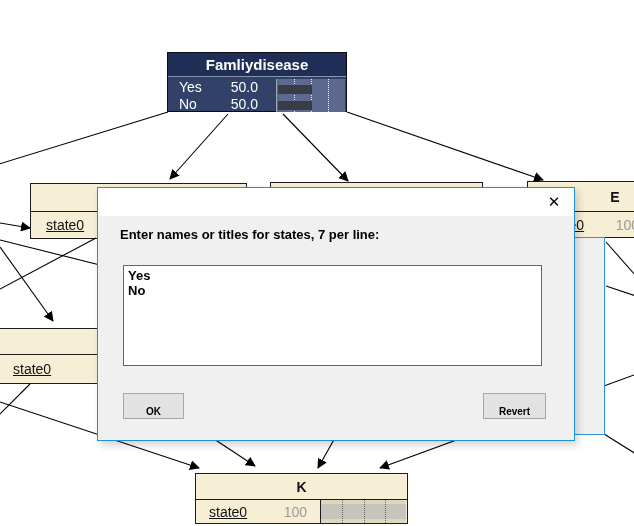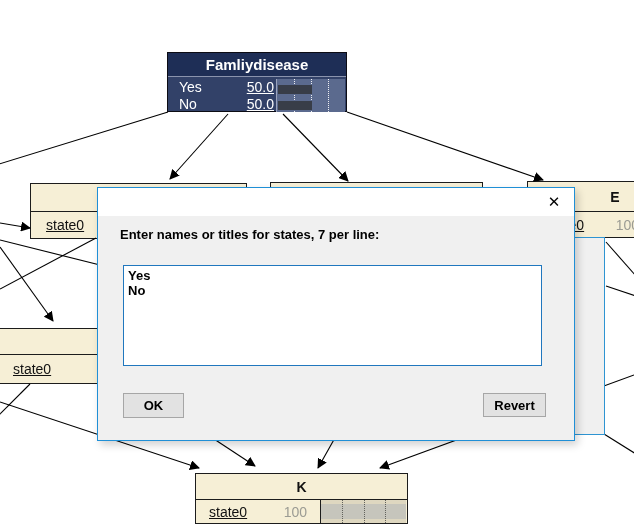--- a/index.html
+++ b/index.html
@@ -35,21 +35,21 @@
     position:absolute;top:4px;bottom:4px;left:0;background:#c6c5bc;
   }
 
   
   .node.sel{background:#324168;color:#fff;border:1px solid #0c0c14;}
   .node.sel .hd{
     background:#1e2e56;border-bottom:1px solid #8a93ad;font-size:15px;
   }
   .node.sel .srow{position:relative;height:17px;line-height:17px;}
   .node.sel .nm{position:absolute;left:11px;}
-  .node.sel .vl{position:absolute;right:72px;text-decoration:underline;}
+  .node.sel .vl{position:absolute;right:88px;}
   .node.sel .panel{
     position:absolute;top:0;bottom:1px;right:1px;width:68px;background:#5b6a8e;
     border-left:1px solid #9aa3bc;
   }
   .node.sel .panel .wgrid{
     position:absolute;top:0;bottom:0;width:0;border-left:1px dotted rgba(255,255,255,.9);
   }
   .node.sel .panel .dbar{
     position:absolute;left:1px;height:9px;background:#383d48;
   }
@@ -81,21 +81,21 @@
   .dialog textarea{
     position:absolute;left:25px;top:77px;width:419px;height:101px;
     box-sizing:border-box;background:#fff;border:1px solid #2077be;
     font-family:"Liberation Sans",sans-serif;font-size:13px;font-weight:bold;
     line-height:15px;padding:2px 4px;resize:none;outline:none;color:#000;
     overflow:hidden;
   }
   .dialog .btn{
     position:absolute;top:205px;height:25px;background:#e2e2e2;
     border:1px solid #a6a6a6;font-family:"Liberation Sans",sans-serif;
-    font-size:13px;font-weight:bold;color:#000;cursor:pointer;padding:3px;
+    font-size:10px;font-weight:bold;color:#000;cursor:pointer;padding:12px;
   }
   .btn.ok{left:25px;width:61px;}
   .btn.revert{left:290px;width:61px;height:24px;}
   .btn.cancel{left:385px;width:63px;height:24px;}
 </style>
 </head>
 <body>
 
 <div class="canvas">
 

